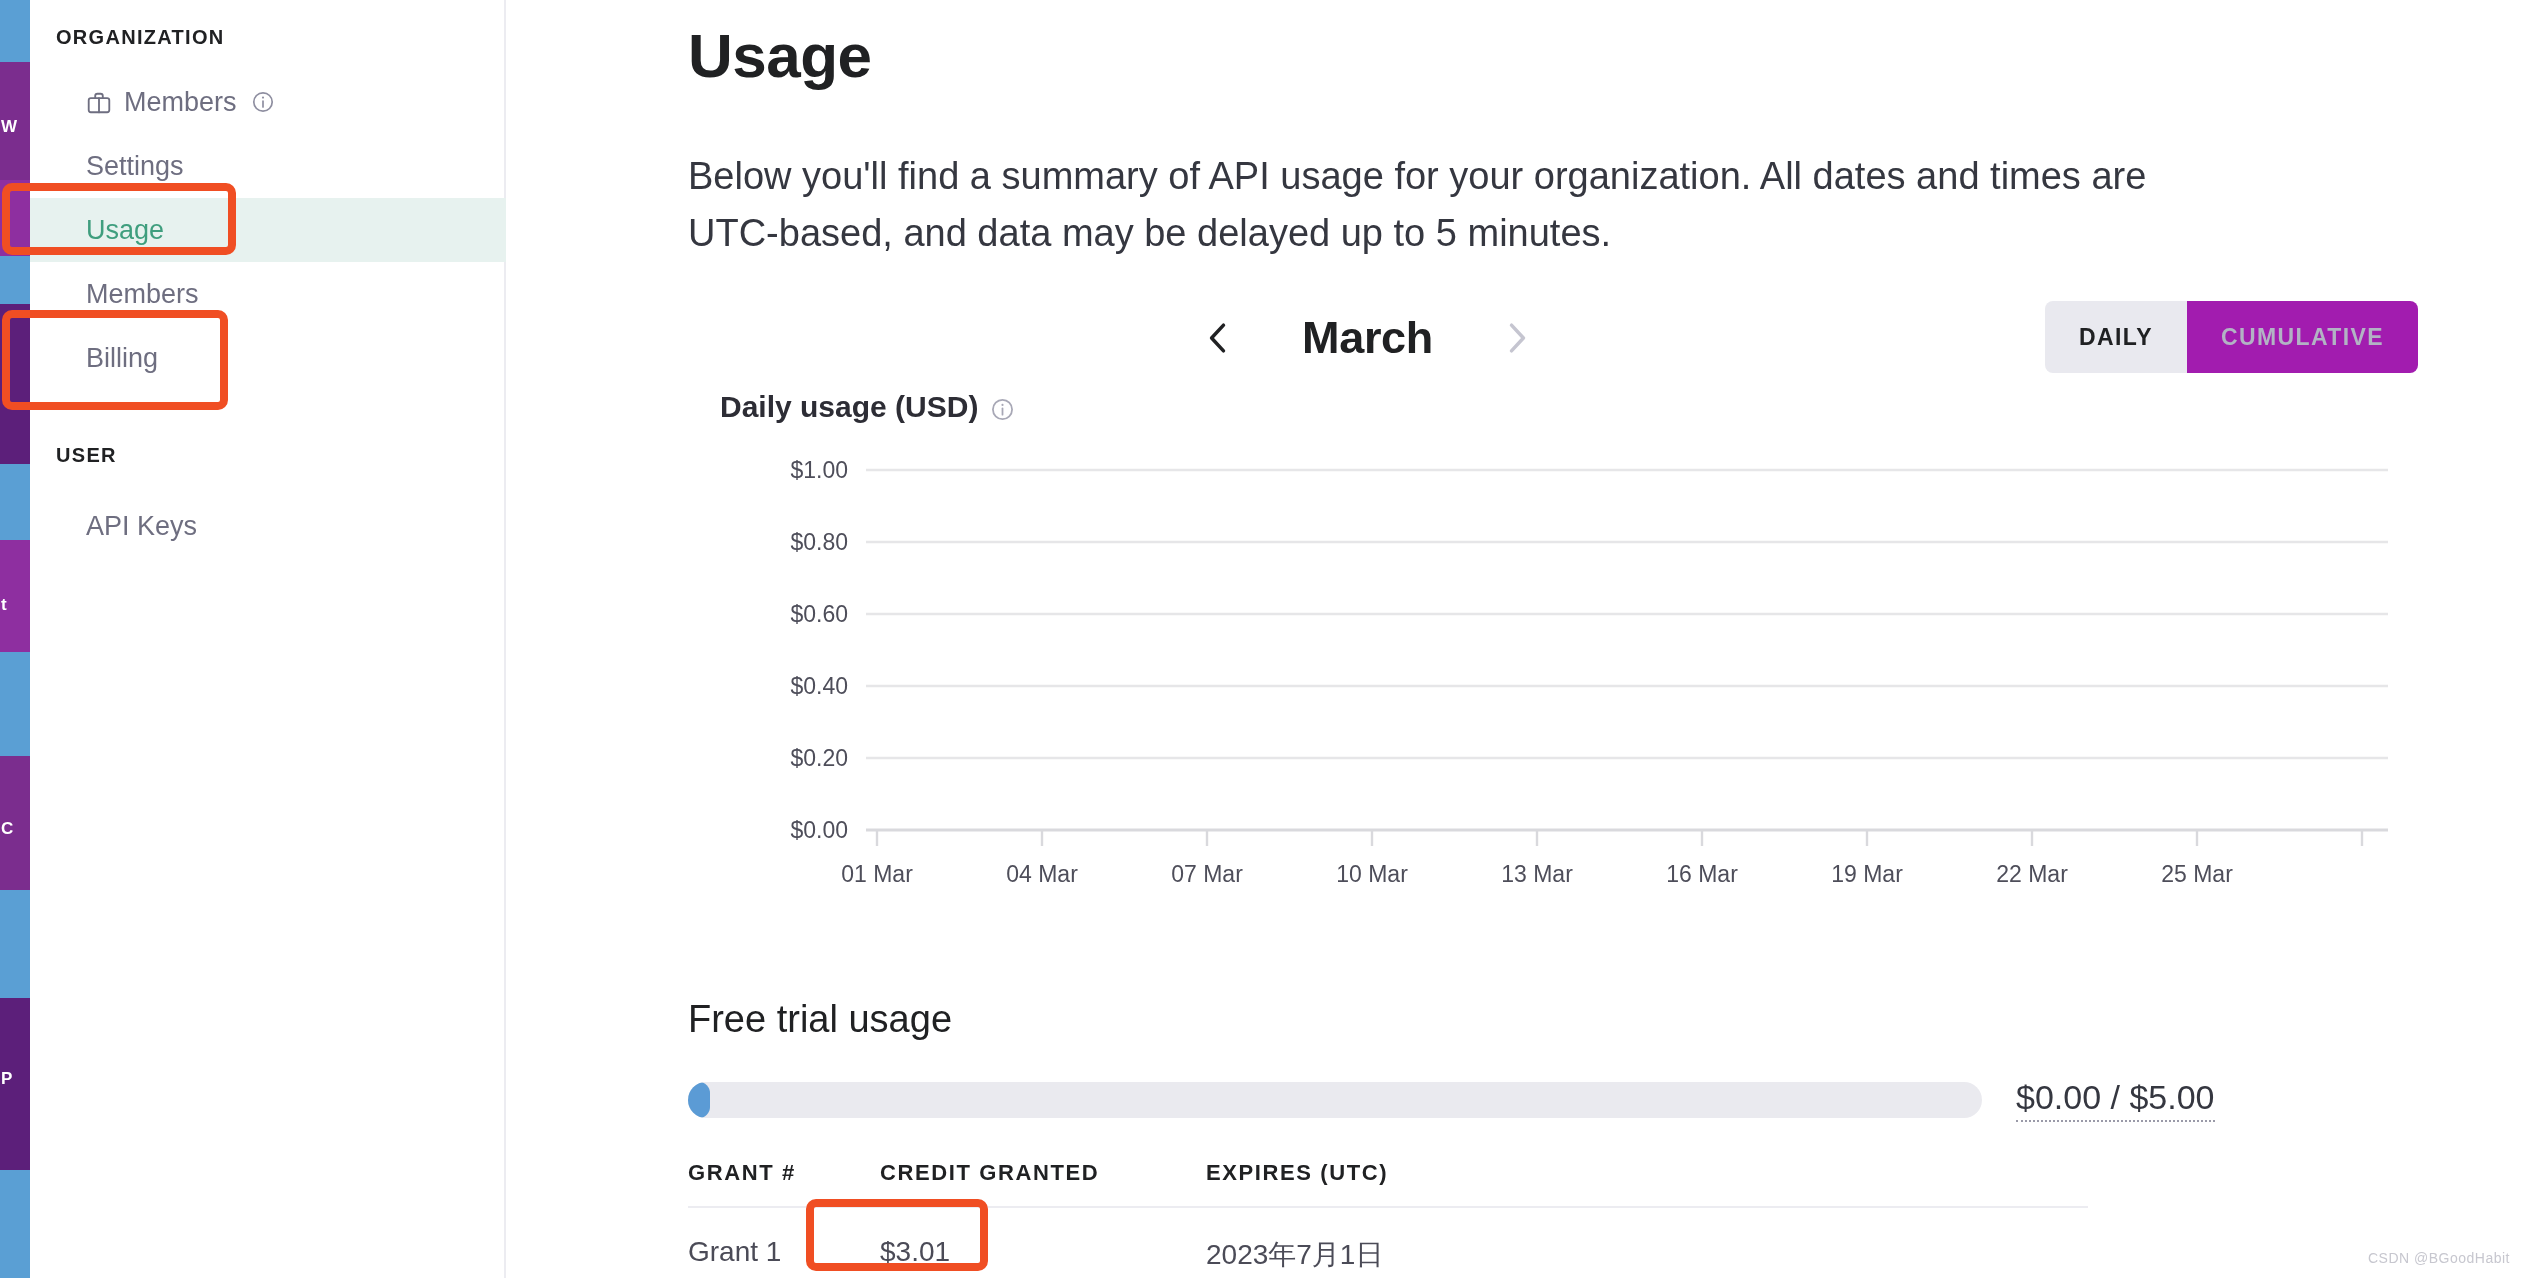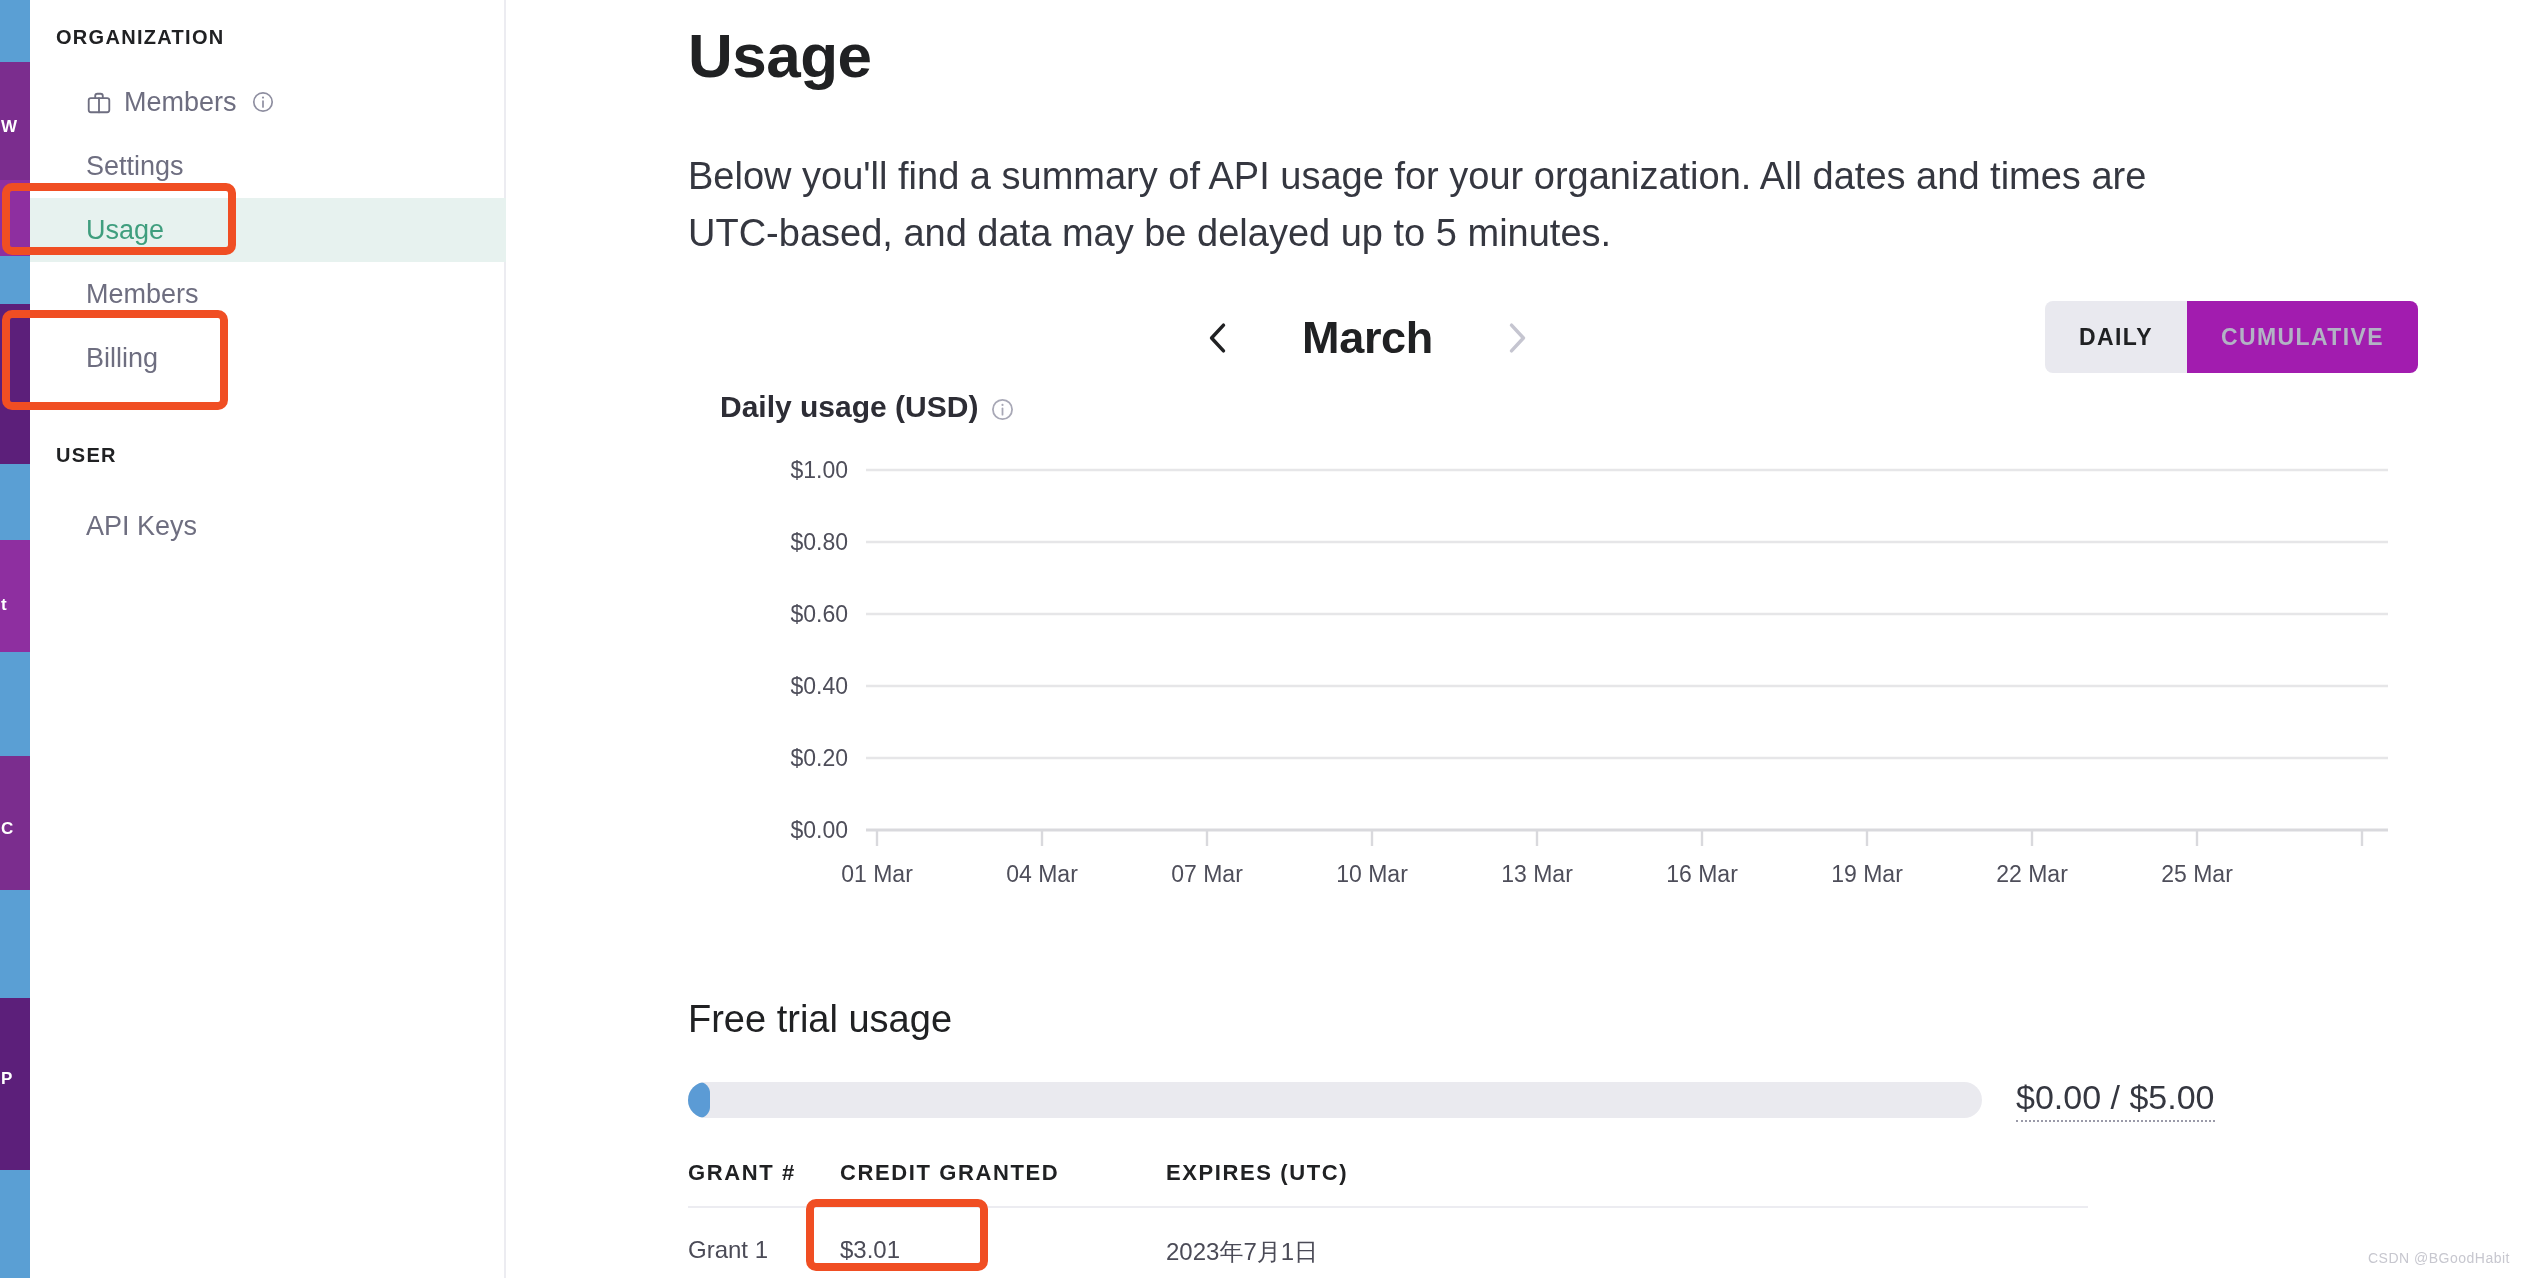--- a/index.html
+++ b/index.html
@@ -246,27 +246,27 @@
     font-size: 22px;
     font-weight: bold;
     letter-spacing: 1.6px;
     color: #202123;
     font-family: "Liberation Sans", sans-serif;
     padding-bottom: 20px;
     border-bottom: 2px solid #ececf1;
   }
   .gt-row {
     display: flex;
-    font-size: 24px;
+    font-size: 28px;
     color: #4b4b57;
     font-family: "Liberation Sans", sans-serif;
     padding-top: 28px;
   }
   .col-grant  { width: 152px; }
-  .col-credit { width: 278px; }
+  .col-credit { width: 278px; margin-left: 40px; }
   .col-exp    { width: 340px; margin-left: 48px; }
 
   
   .anno {
     position: absolute;
     border: 8px solid #f04e23;
     border-radius: 10px;
     pointer-events: none;
     z-index: 40;
   }

